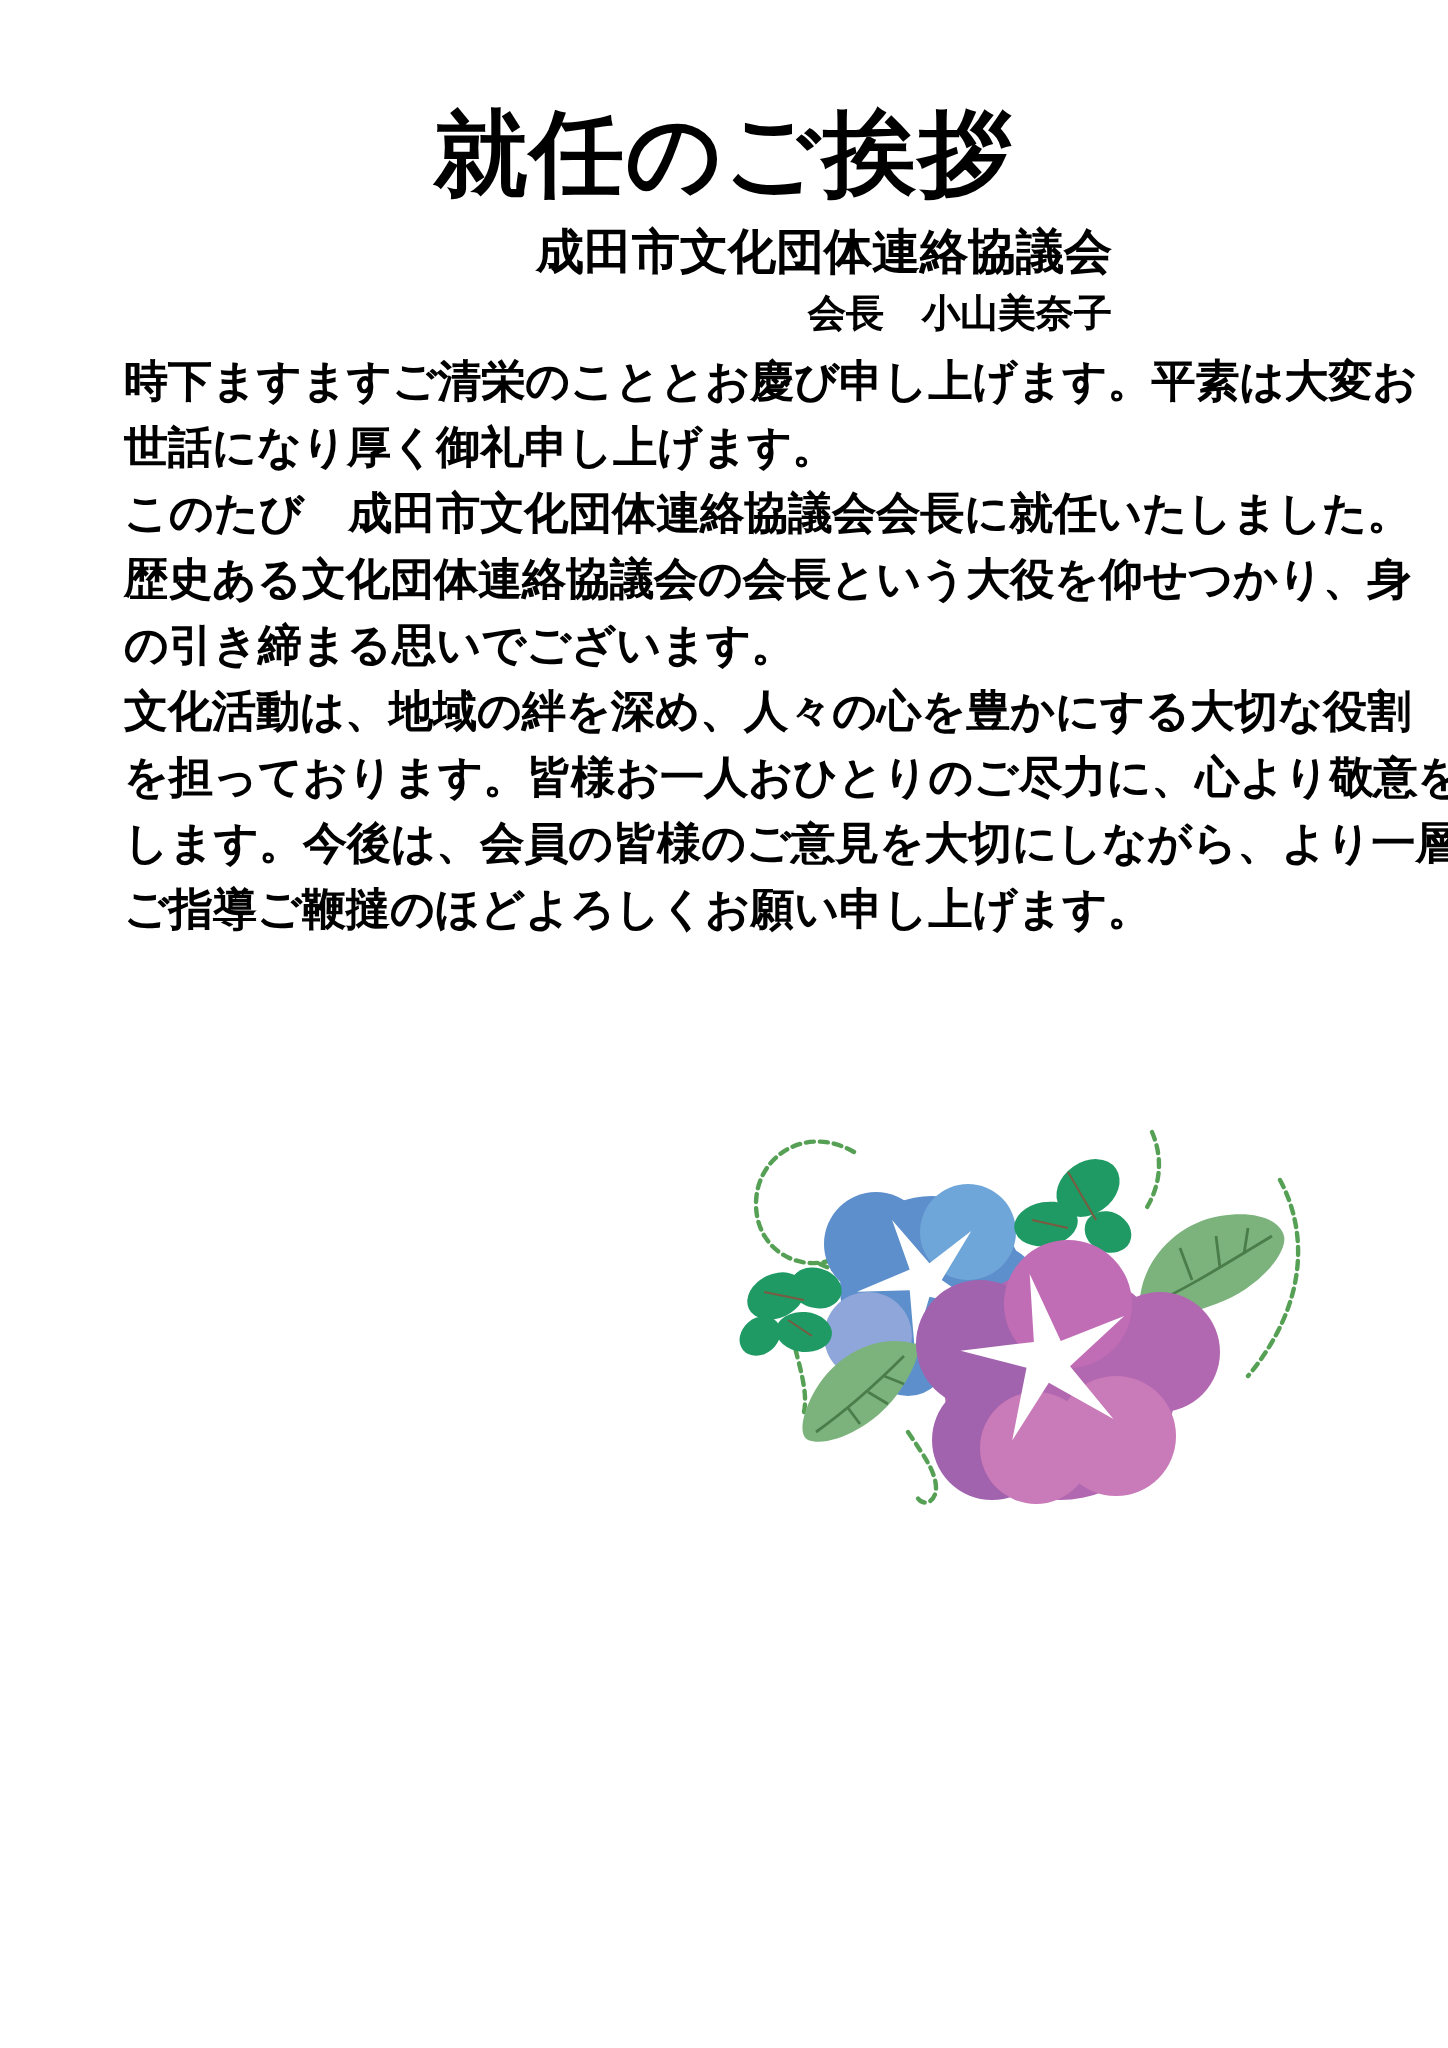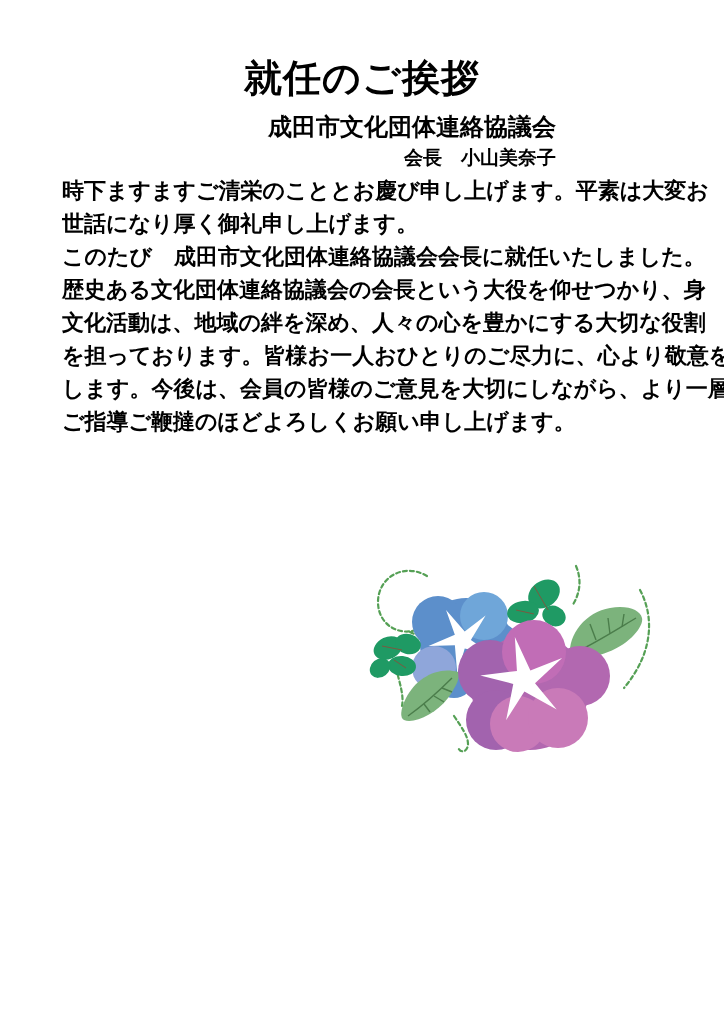--- a/index.html
+++ b/index.html
@@ -10,21 +10,21 @@
     overflow:hidden;
     font-family:"Liberation Serif","DejaVu Serif",serif;
     font-weight:bold;
     color:#000000;
   }
   .title{
     position:absolute;
     top:54px;left:0;right:0;
     margin:0;
     text-align:center;
-    font-size:38px;
+    font-size:47px;
     line-height:48px;
     font-weight:bold;
     letter-spacing:1px;
     white-space:nowrap;
   }
   .org-line{
     position:absolute;
     top:112px;right:168px;
     font-size:24px;
     line-height:30px;
@@ -62,20 +62,21 @@
   <h1 class="title">就任のご挨拶</h1>
 
   <div class="org-line">成田市文化団体連絡協議会</div>
   <div class="sig-line">会長　小山美奈子</div>
 
   <div class="body-text">
     <div class="line">時下ますますご清栄のこととお慶び申し上げます。平素は大変お</div>
     <div class="line">世話になり厚く御礼申し上げます。</div>
     <div class="line">このたび　成田市文化団体連絡協議会会長に就任いたしました。</div>
     <div class="line">歴史ある文化団体連絡協議会の会長という大役を仰せつかり、身</div>
+    <div class="line">の引き締まる思いでございます。</div>
     <div class="line">文化活動は、地域の絆を深め、人々の心を豊かにする大切な役割</div>
     <div class="line">を担っております。皆様お一人おひとりのご尽力に、心より敬意を表</div>
     <div class="line">します。今後は、会員の皆様のご意見を大切にしながら、より一層、</div>
     <div class="line">ご指導ご鞭撻のほどよろしくお願い申し上げます。</div>
   </div>
 
   <div class="illustration">
     <svg viewBox="0 0 322 236" xmlns="http://www.w3.org/2000/svg">
 
       <g fill="none" stroke-width="2.2" stroke-linecap="round" stroke-dasharray="4 3" stroke="#55a055">

